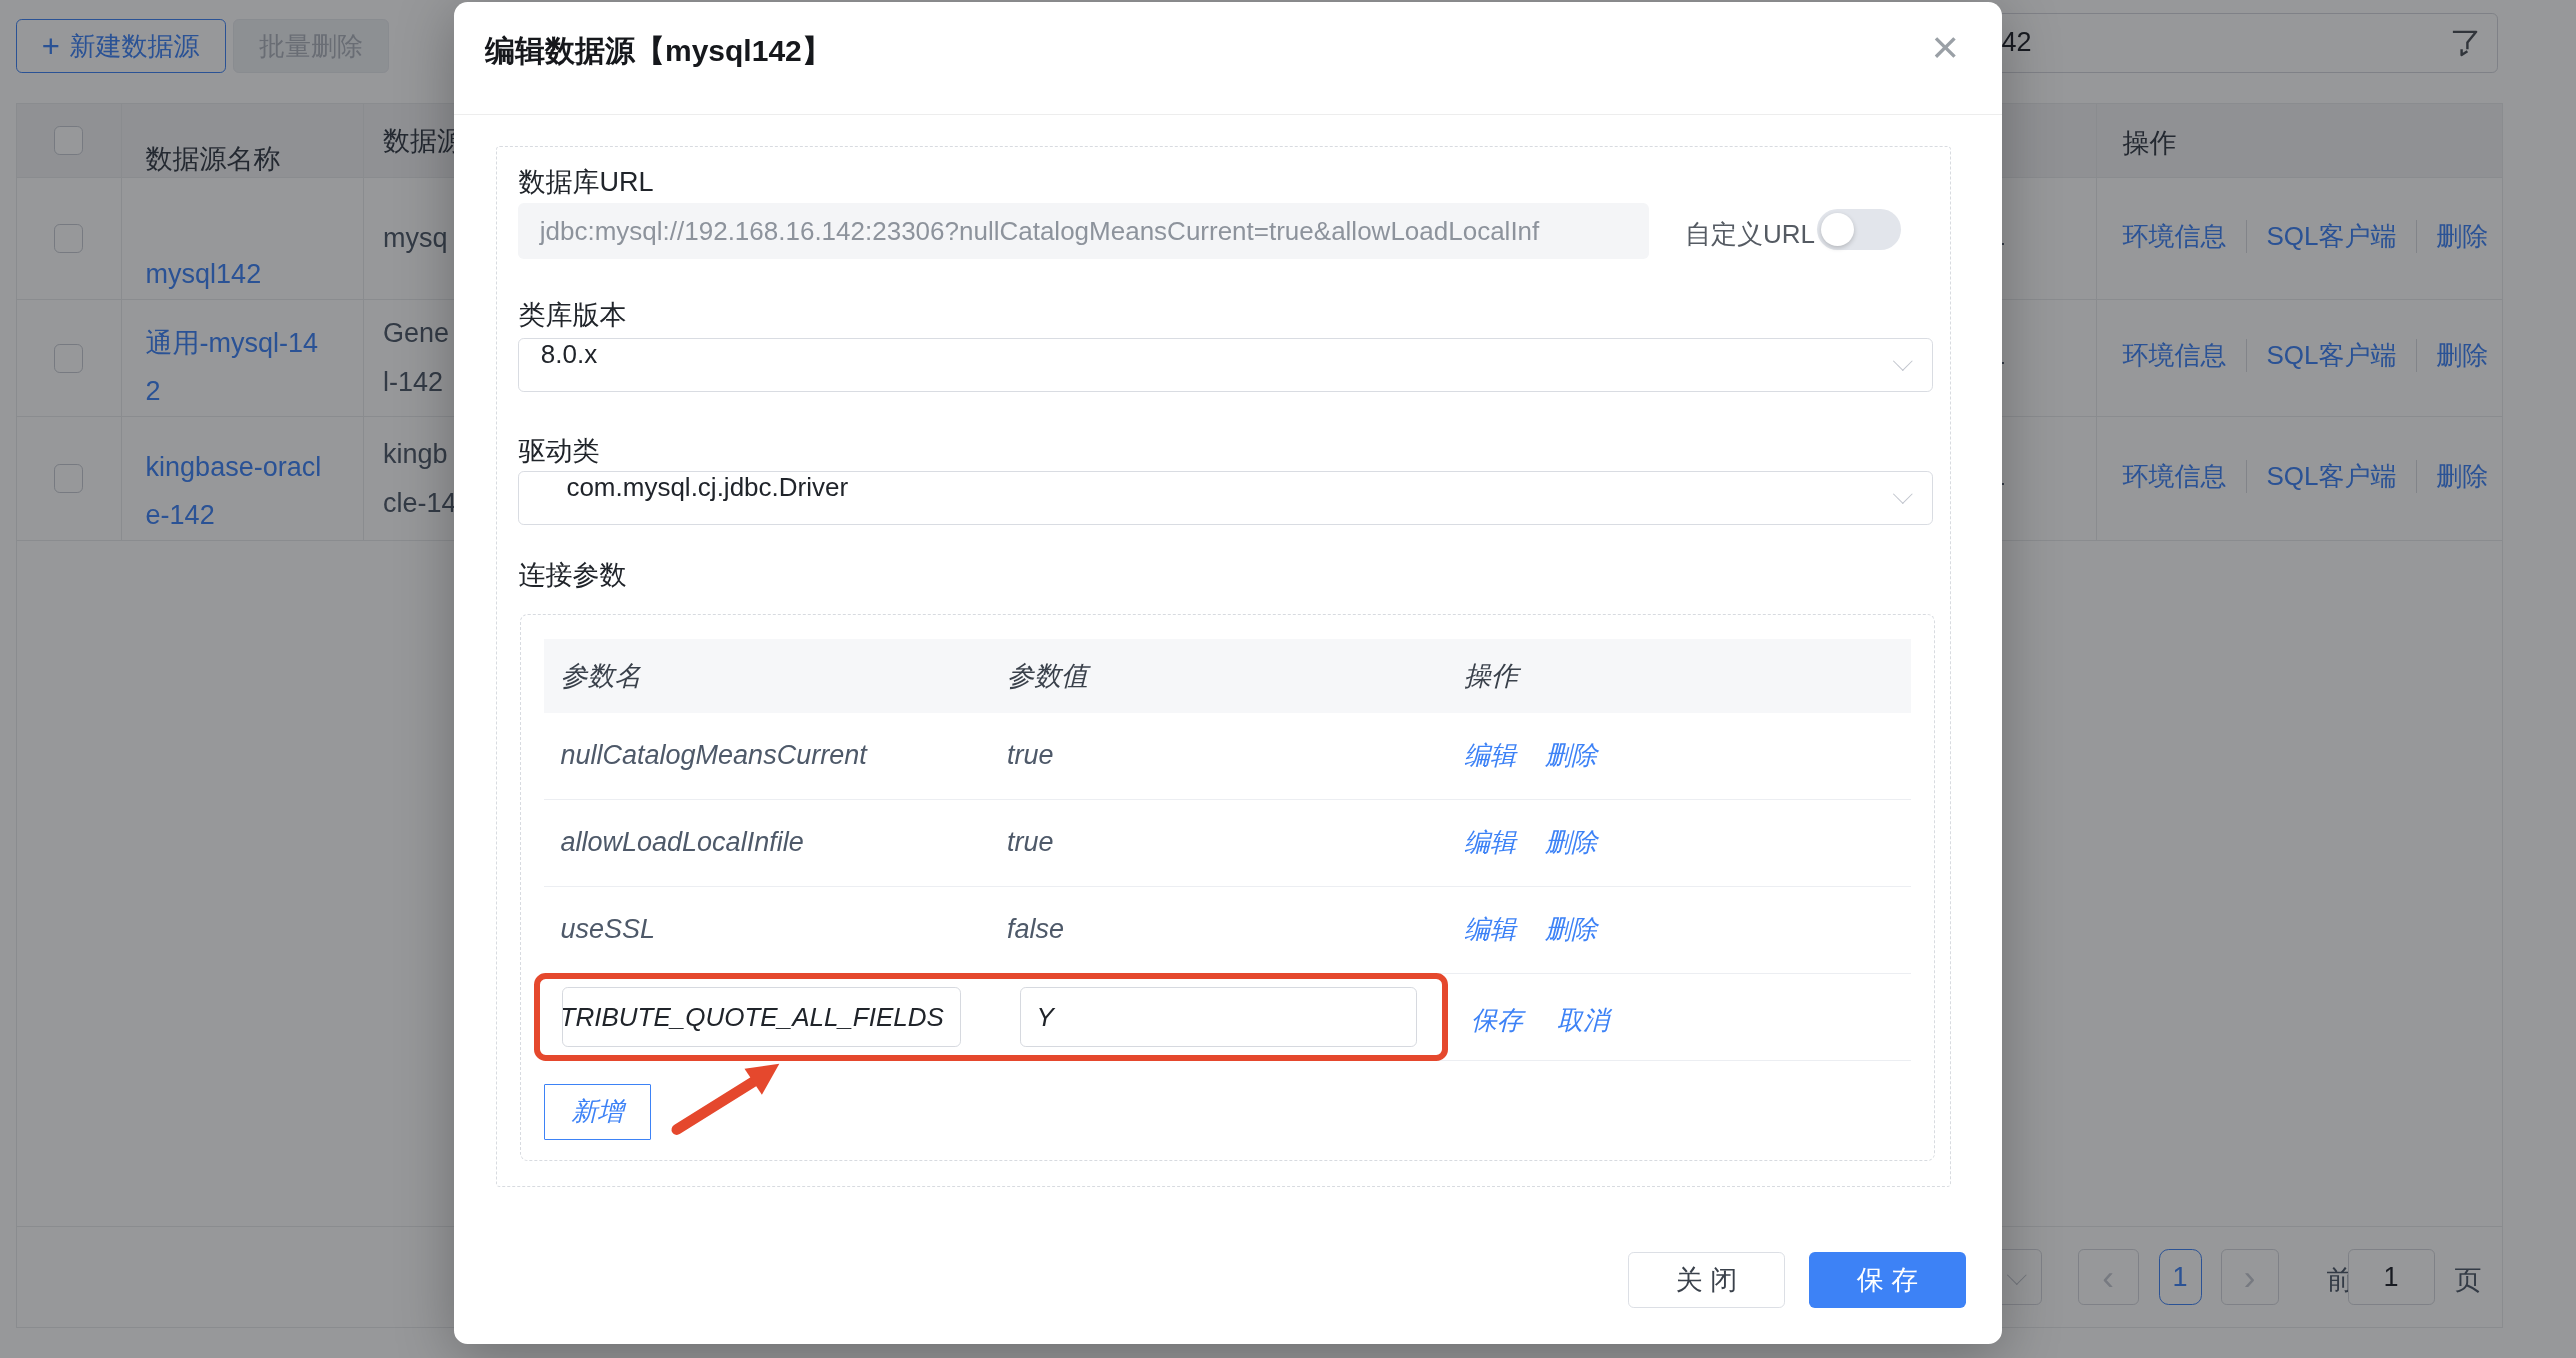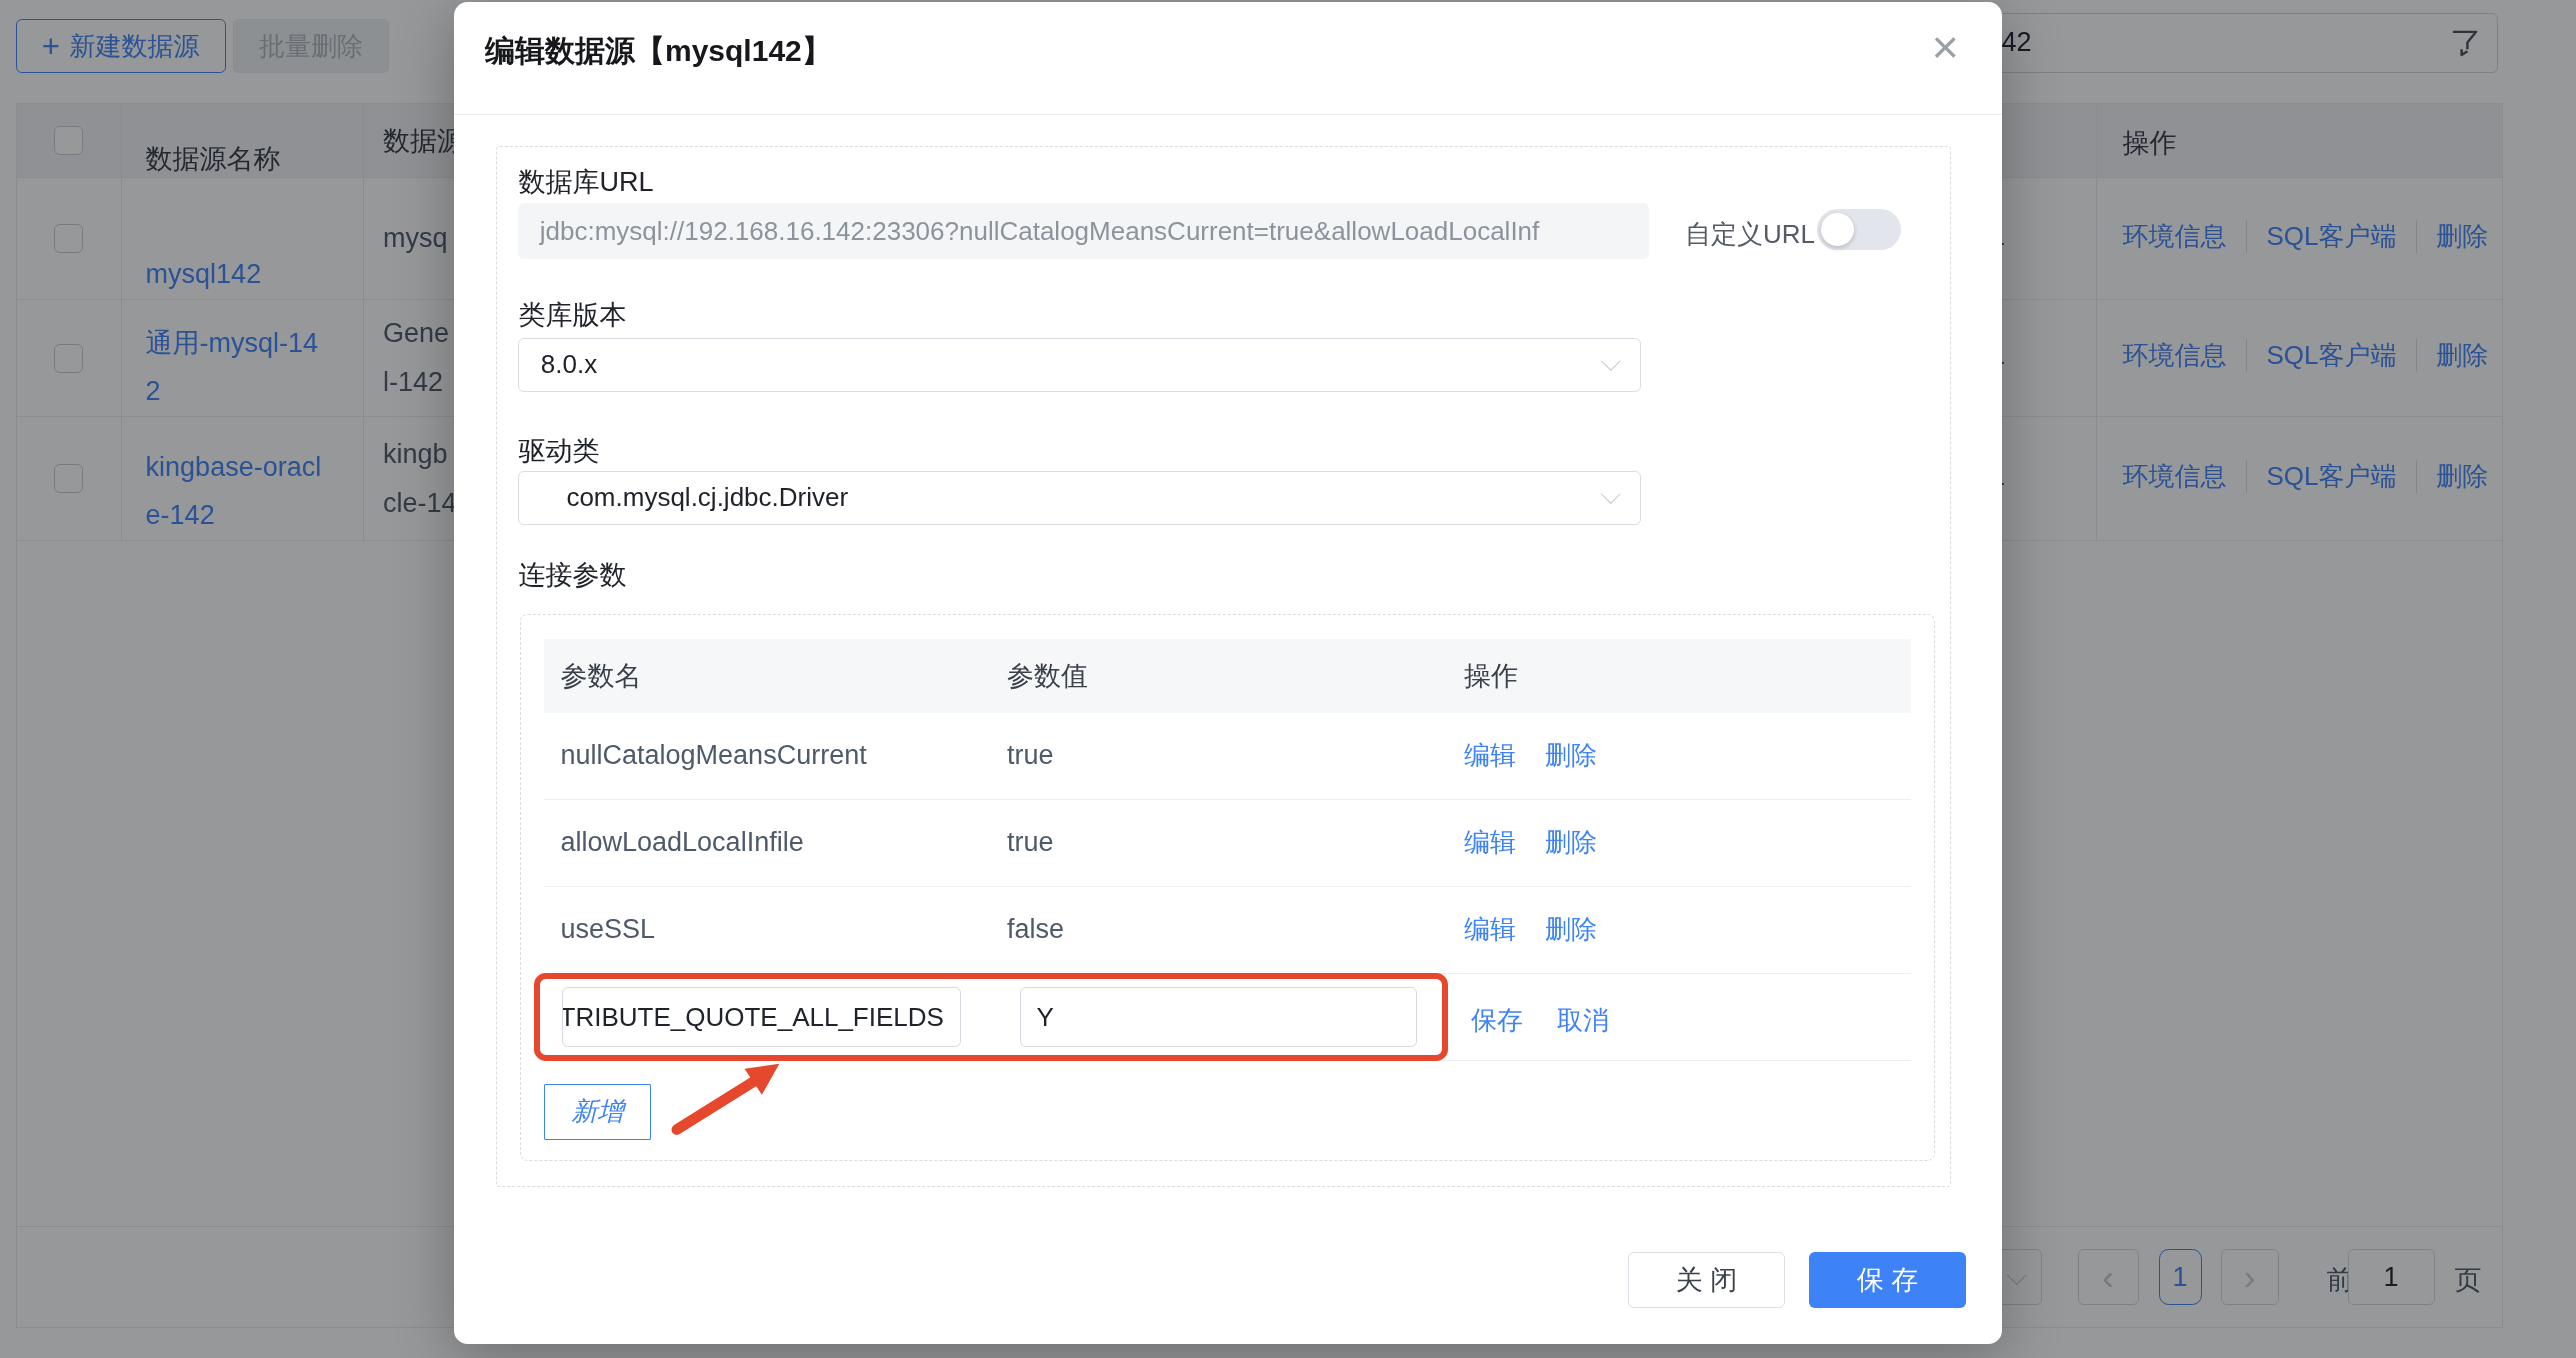--- a/index.html
+++ b/index.html
@@ -85,28 +85,28 @@
   .lbl-url { top:17.5px; } .lbl-lib { top:150px; } .lbl-drv { top:286px; } .lbl-conn { top:410px; }
   .url-input {
     position:absolute; left:21.4px; top:56px; width:1131px; height:56px;
     background:#f4f5f7; border-radius:5.8px; color:#8d939c; font-size:26px;
     line-height:56px; padding:0 21.4px; overflow:hidden; white-space:nowrap;
   }
   .custom-label { position:absolute; left:1188px; top:70px; font-size:26px; color:#555b63; }
   .toggle { position:absolute; left:1320px; top:62px; width:84px; height:41px; background:#e2e5eb; border-radius:20.4px; cursor:pointer; }
   .toggle .knob { position:absolute; left:3.9px; top:3.9px; width:33px; height:33px; border-radius:50%; background:#fff; box-shadow:0 1.9px 4.9px rgba(0,0,0,0.2); }
   .select {
-    position:absolute; left:21.4px; width:1123px; height:54px; border:1.9px solid #d9dce2; border-radius:5.8px;
-    font-size:26px; color:#20242a; display:flex; align-items:center; padding:0 21.4px; background:#fff; cursor:pointer;
+    position:absolute; left:21.4px; width:1415px; height:54px; border:1.9px solid #d9dce2; border-radius:5.8px;
+    font-size:26px; color:#20242a; display:flex; padding:0 21.4px; background:#fff; cursor:pointer;
   }
   .sel-lib { top:191px; } .sel-drv { top:324px;padding-left:47px; }
   .select .chev { position:absolute; right:23px; top:15.6px; }
 
   .p-panel { position:absolute; left:23px; top:467px; width:1415px; height:547px; border:1.9px dashed #d8dbe0; border-radius:7.8px; }
-  .pt { margin:24px 23px 0 23px; }
+  .pt { margin:24px 23px 0 23px;font-style:italic; }
   .pt-head { display:flex; align-items:center; height:74px; background:#f6f7f9; font-size:27px; color:#3a414b; }
   .pt-row  { display:flex; align-items:center; height:87px; border-bottom:1px solid #eceef2; font-size:27px; color:#4e5969; }
   .pt-c1 { width:463px; padding-left:16.5px; } .pt-c2 { width:457px; } .pt-c3 { flex:1; display:flex; gap:29px; }
   .lnk { color:#3d82f6; font-size:26px; cursor:pointer; }
   .pt-edit { position:relative; height:87px; border-bottom:1px solid #eceef2; }
   .red-box { position:absolute; left:-9.7px; top:-1px; width:914px; height:88px; border:6.8px solid #e5482d; border-radius:11.7px; }
   .e-input { position:absolute; top:13.6px; height:60px; border:1.9px solid #d6d9df; border-radius:5.8px; background:#fff;
              font-size:26px; color:#20242a; display:flex; align-items:center; padding:0 15.6px; overflow:hidden; white-space:nowrap; }
   .e-name { left:17.5px; width:399px; justify-content:flex-end; }
   .e-val  { left:476px; width:397px; }

